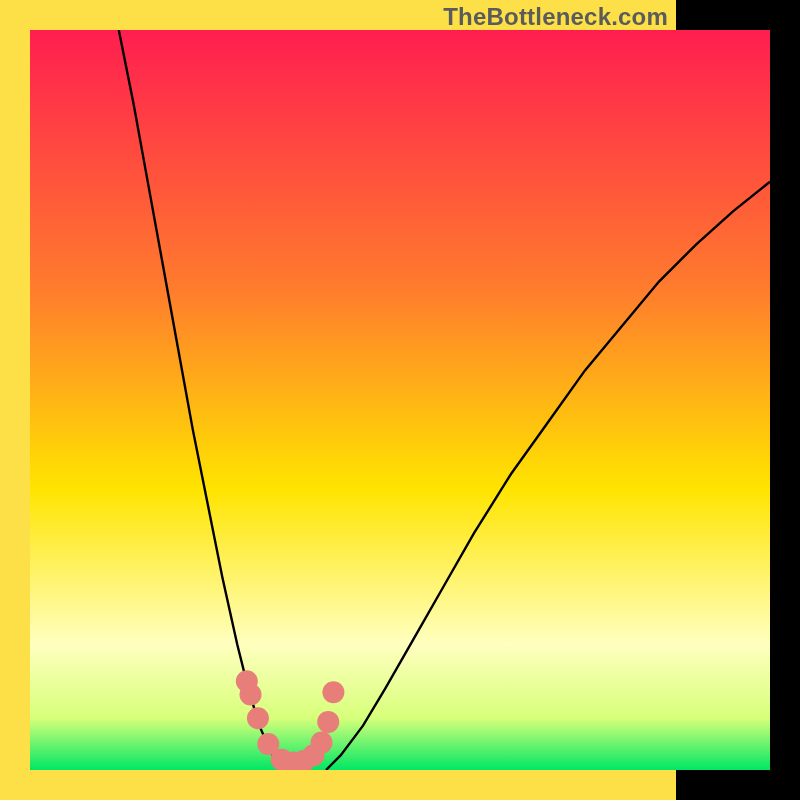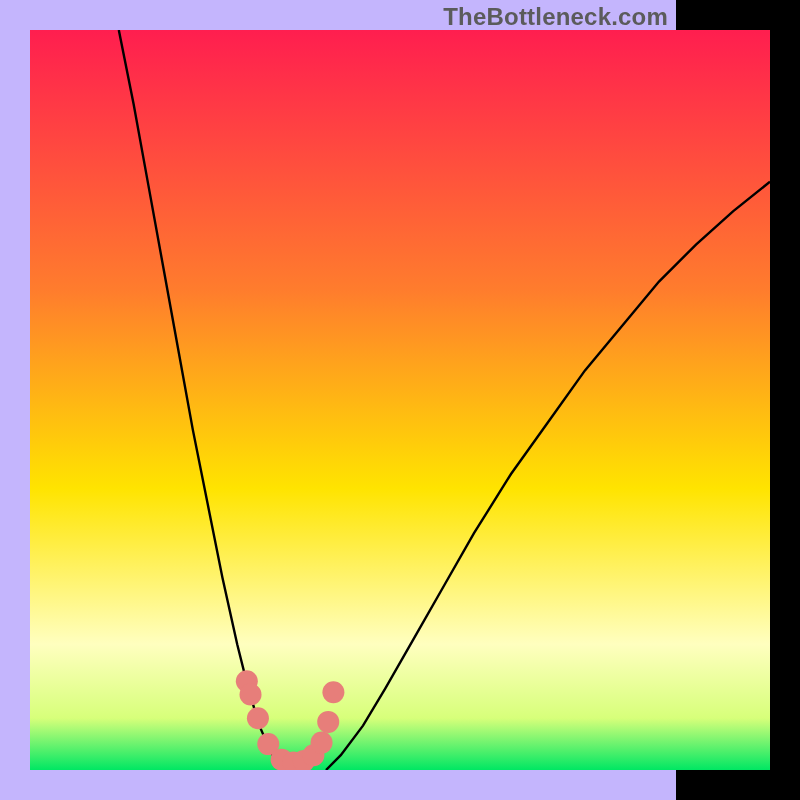--- a/index.html
+++ b/index.html
@@ -9,21 +9,21 @@
     height: 800px;
     background: #000;
     overflow: hidden;
   }
   .frame {
     position: absolute;
     left: 0;
     top: 0;
     width: 676px;
     height: 800px;
-    background: #c4b5fd;
+    background: #fde047;
   }
   .plot-area {
     position: absolute;
     left: 30px;
     top: 30px;
     width: 740px;
     height: 740px;
     overflow: hidden;
   }
   .watermark {

